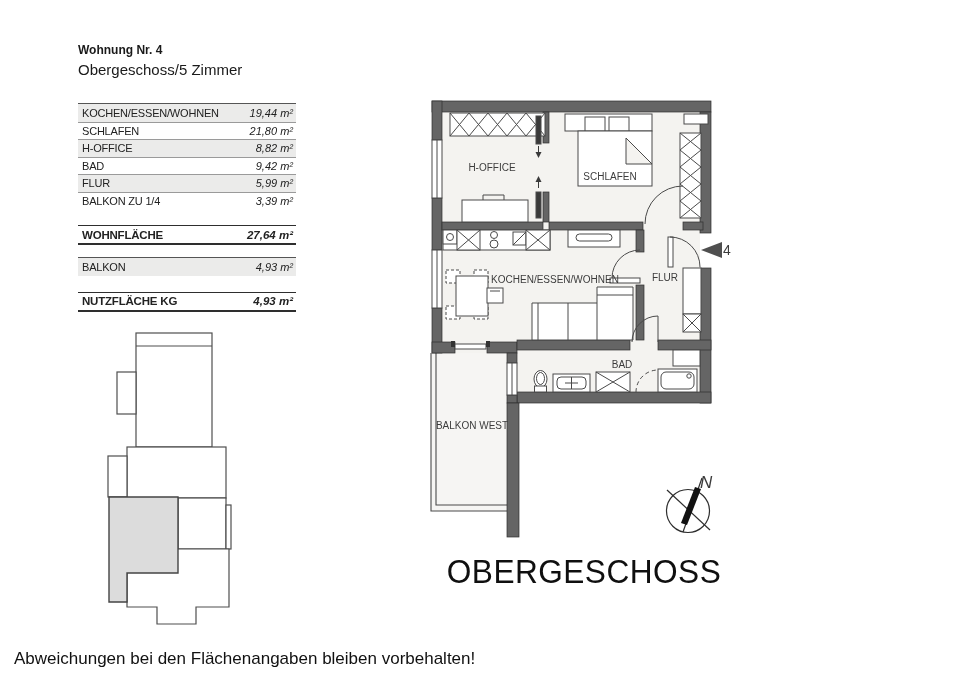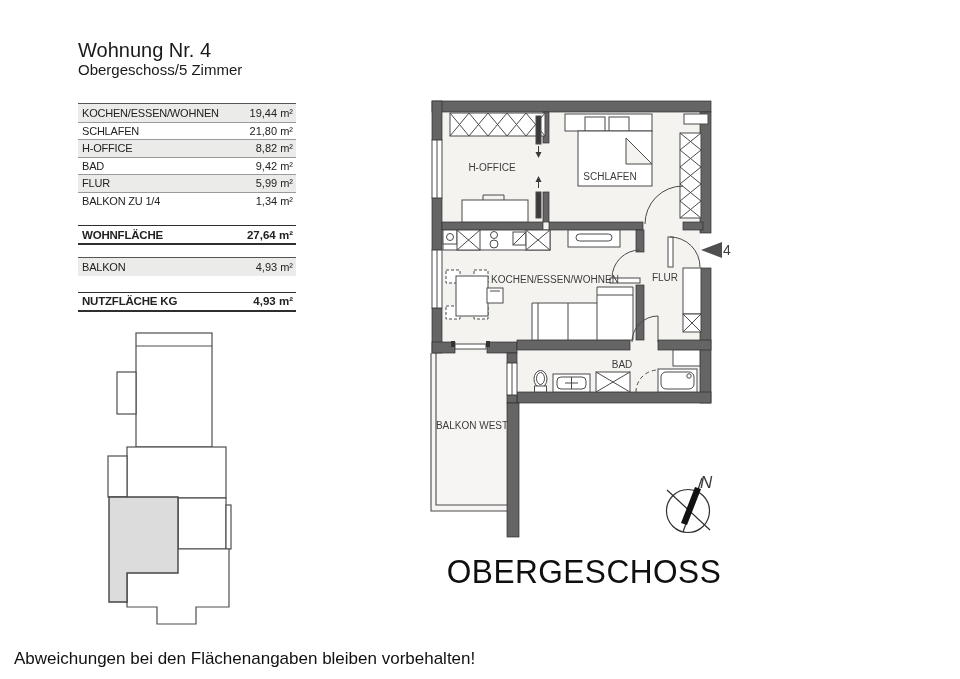--- a/index.html
+++ b/index.html
@@ -1,31 +1,31 @@
 <!DOCTYPE html>
 <html><head>
 <meta charset="utf-8">
 <style>
   html,body{margin:0;padding:0;background:#fff;}
   .sheet{position:relative;width:960px;height:679px;background:#ffffff;overflow:hidden;
          font-family:"Liberation Sans",sans-serif;color:#1a1a1a;}
   
   .titleblock{position:absolute;left:78px;top:40px;line-height:20px;font-size:15px;}
-  .titleblock .t1{font-weight:normal;font-size:20px;}
+  .titleblock .t1{font-weight:bold;font-size:12px;}
   
   .atable{position:absolute;left:78px;width:218px;border-top:1px solid #555;border-bottom:2px solid #2e2e2e;}
   .t-main{top:103px;}
   .t-cellar{top:257px;}
   .trow{display:flex;justify-content:space-between;align-items:center;height:17.5px;
         padding:0 3px 0 4px;font-size:11px;color:#222;border-top:1px solid #9a9a9a;box-sizing:border-box;}
   .atable .trow:first-child{border-top:none;}
   .trow.shaded{background:#ebebea;}
   .trow.total{font-weight:bold;font-size:11.5px;height:18px;border-top:1.6px solid #2e2e2e;margin-top:16px;}
   .trow .lab{white-space:nowrap;letter-spacing:-0.2px;}
-  .trow .val{white-space:nowrap;}
+  .trow .val{white-space:nowrap;font-style:italic;}
   
   .floorlabel{position:absolute;left:428px;top:552px;width:312px;text-align:center;
               font-size:34px;color:#0f0f0f;letter-spacing:0.5px;transform:scaleX(0.93);
               transform-origin:center;white-space:nowrap;}
   .disclaimer{position:absolute;left:14px;top:649px;font-size:17px;color:#111;}
   svg text{font-family:"Liberation Sans",sans-serif;fill:#3c3c3c;}
 </style>
 </head>
 <body>
 
@@ -52,21 +52,21 @@
     <div class="trow">
       <span class="lab">BAD</span>
       <span class="val">9,42 m²</span>
     </div>
     <div class="trow shaded">
       <span class="lab">FLUR</span>
       <span class="val">5,99 m²</span>
     </div>
     <div class="trow">
       <span class="lab">BALKON ZU 1/4</span>
-      <span class="val">1,34 m²</span>
+      <span class="val">3,39 m²</span>
     </div>
     <div class="trow total">
       <span class="lab">WOHNFLÄCHE</span>
       <span class="val">27,64 m²</span>
     </div>
   </div>
 
   <div class="atable t-cellar">
     <div class="trow shaded">
       <span class="lab">BALKON</span>

